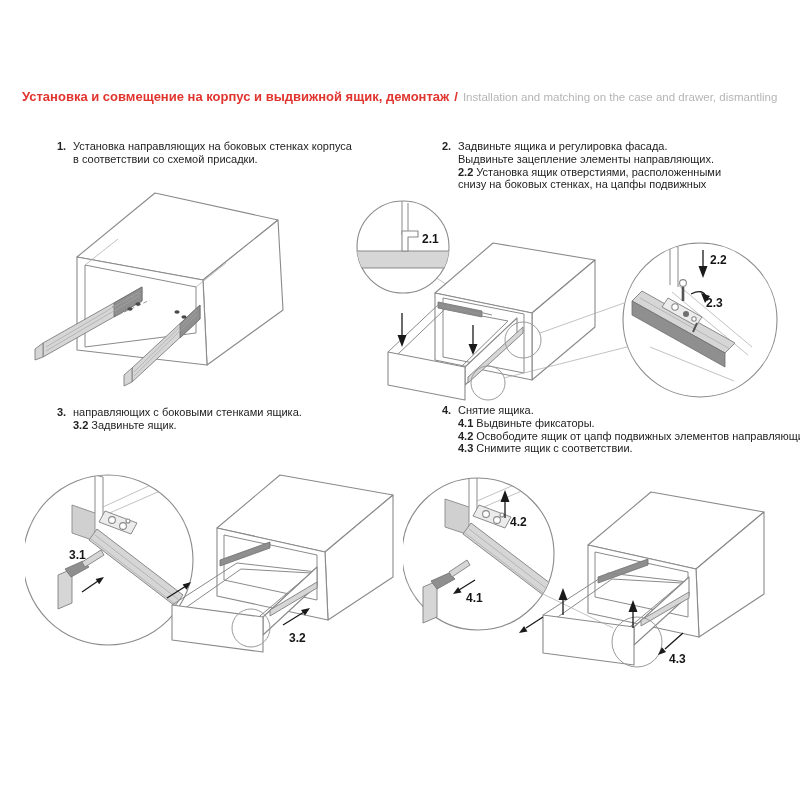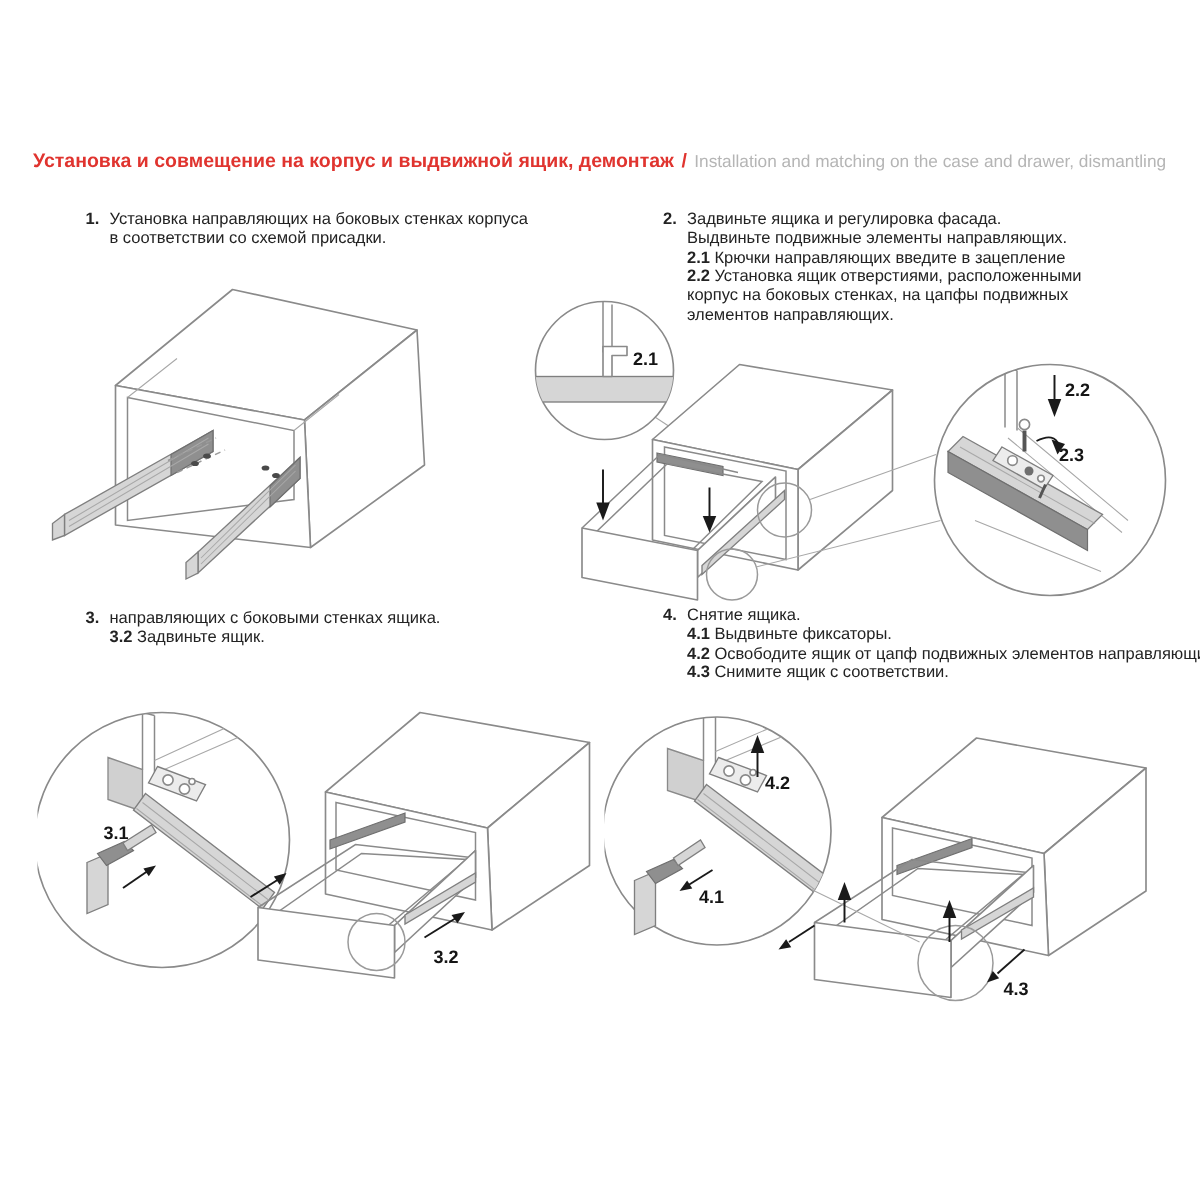--- a/index.html
+++ b/index.html
@@ -1,19 +1,19 @@
 <!DOCTYPE html>
 <html><head>
 <meta charset="utf-8">
 <style>
   html,body{margin:0;padding:0;}
   body{width:800px;height:800px;background:#ffffff;overflow:hidden;position:relative;
        font-family:"Liberation Sans",sans-serif;color:#232323;}
   .page{position:absolute;inset:0;background:#fff;}
-  .title{position:absolute;left:22px;top:98px;white-space:nowrap;}
+  .title{position:absolute;left:22px;top:87px;white-space:nowrap;}
   .title .ru{font-size:13px;font-weight:bold;color:#e0342f;}
   .title .sep{font-size:13px;font-weight:bold;color:#e0342f;margin:0 5px;}
   .title .en{font-size:11.5px;color:#b5b5b5;}
   .step{position:absolute;display:flex;font-size:11px;line-height:12.8px;}
   .step .num{font-weight:bold;width:16px;flex:none;}
   .step .lines{display:flex;flex-direction:column;}
   .line{white-space:nowrap;}
   .line b{font-weight:bold;}
   .line b:not(:empty){margin-right:3px;}
   .fig{position:absolute;}
@@ -47,32 +47,30 @@
     <div class="lines">
       <div class="line"><b></b><span>Установка направляющих на боковых стенках корпуса</span></div>
       <div class="line"><b></b><span>в соответствии со схемой присадки.</span></div>
     </div>
   </div>
 
   <div class="step" style="left:442px;top:140px;">
     <span class="num">2.</span>
     <div class="lines">
       <div class="line"><b></b><span>Задвиньте ящика и регулировка фасада.</span></div>
-      <div class="line"><b></b><span>Выдвиньте подвижные элементы направляющих.</span></div>
-      <div class="line"><b>2.1</b><span>Крючки направляющих введите в зацепление</span></div>
+      <div class="line"><b></b><span>Выдвиньте зацепление элементы направляющих.</span></div>
       <div class="line"><b>2.2</b><span>Установка ящик отверстиями, расположенными</span></div>
-      <div class="line"><b></b><span>корпус на боковых стенках, на цапфы подвижных</span></div>
-      <div class="line"><b></b><span>элементов направляющих.</span></div>
+      <div class="line"><b></b><span>снизу на боковых стенках, на цапфы подвижных</span></div>
     </div>
   </div>
 
   <div class="step" style="left:57px;top:406px;">
     <span class="num">3.</span>
     <div class="lines">
-      <div class="line"><b></b><span>направляющих с боковыми стенках ящика.</span></div>
+      <div class="line"><b></b><span>направляющих с боковыми стенками ящика.</span></div>
       <div class="line"><b>3.2</b><span>Задвиньте ящик.</span></div>
     </div>
   </div>
 
   <div class="step" style="left:442px;top:404px;">
     <span class="num">4.</span>
     <div class="lines">
       <div class="line"><b></b><span>Снятие ящика.</span></div>
       <div class="line"><b>4.1</b><span>Выдвиньте фиксаторы.</span></div>
       <div class="line"><b>4.2</b><span>Освободите ящик от цапф подвижных элементов направляющих.</span></div>

